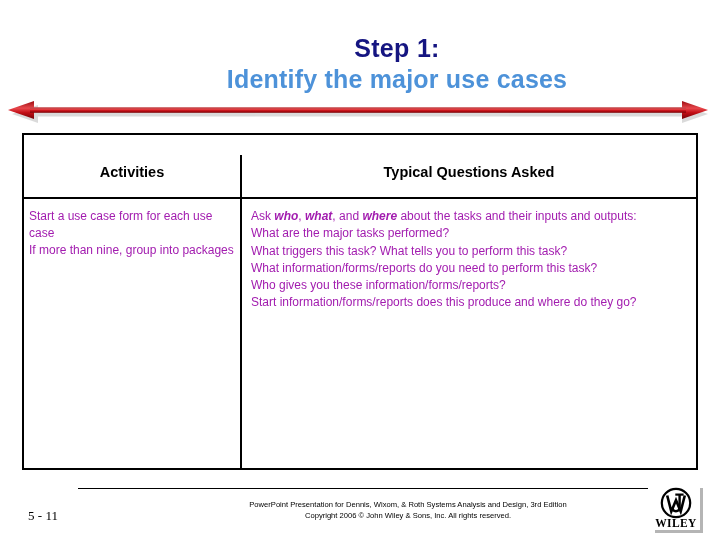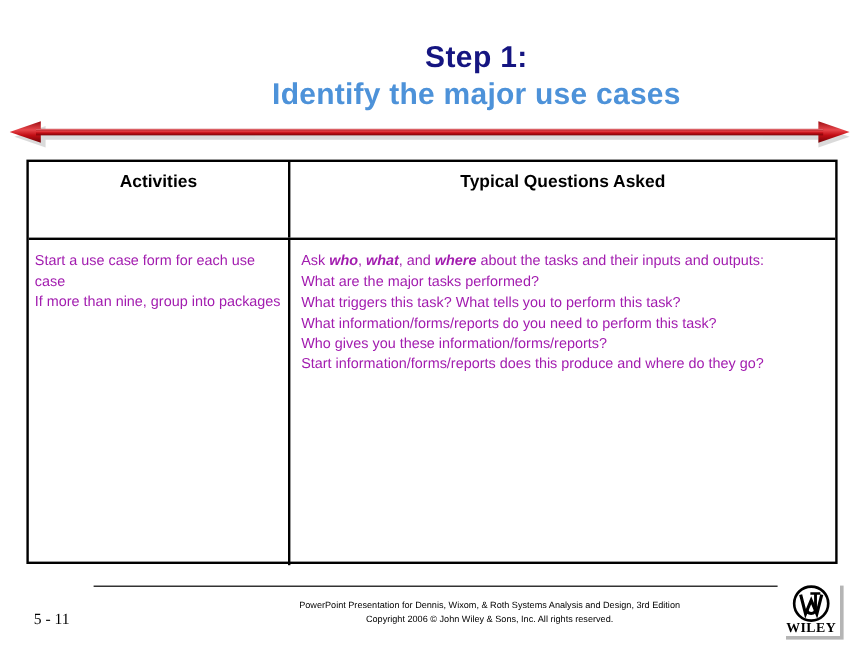--- a/index.html
+++ b/index.html
@@ -59,23 +59,24 @@
     left: 22px;
     top: 133px;
     width: 676px;
     height: 337px;
     border: 2.5px solid #000000;
     box-sizing: border-box;
     background: #ffffff;
   }
   #table-header-row {
     display: flex;
-    height: 65px;
+    height: 44px;
     border-bottom: 2.5px solid #000000;
     box-sizing: border-box;
+    margin-top: 20px;
   }
   #table-body-row {
     display: flex;
     height: 271px;
     box-sizing: border-box;
   }
   .col-left {
     width: 218px;
     flex: 0 0 218px;
     border-right: 2.5px solid #000000;

